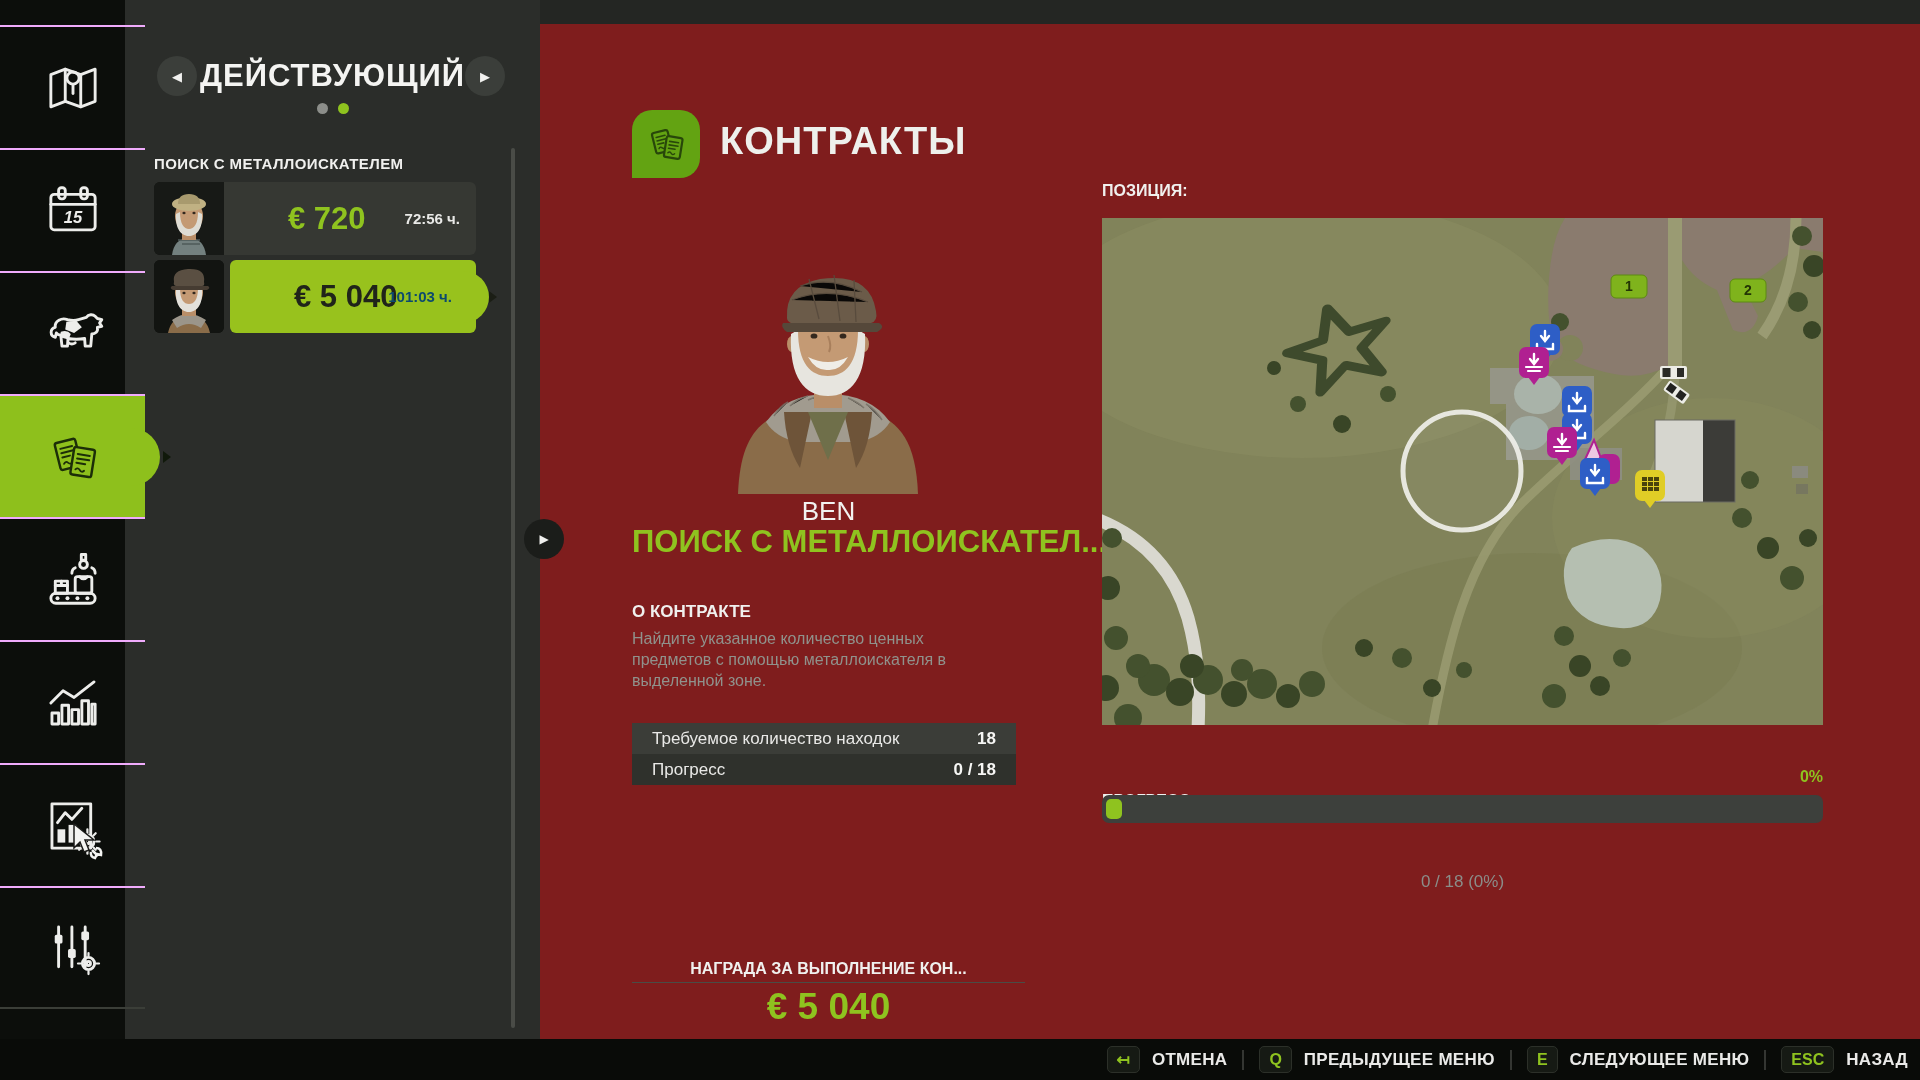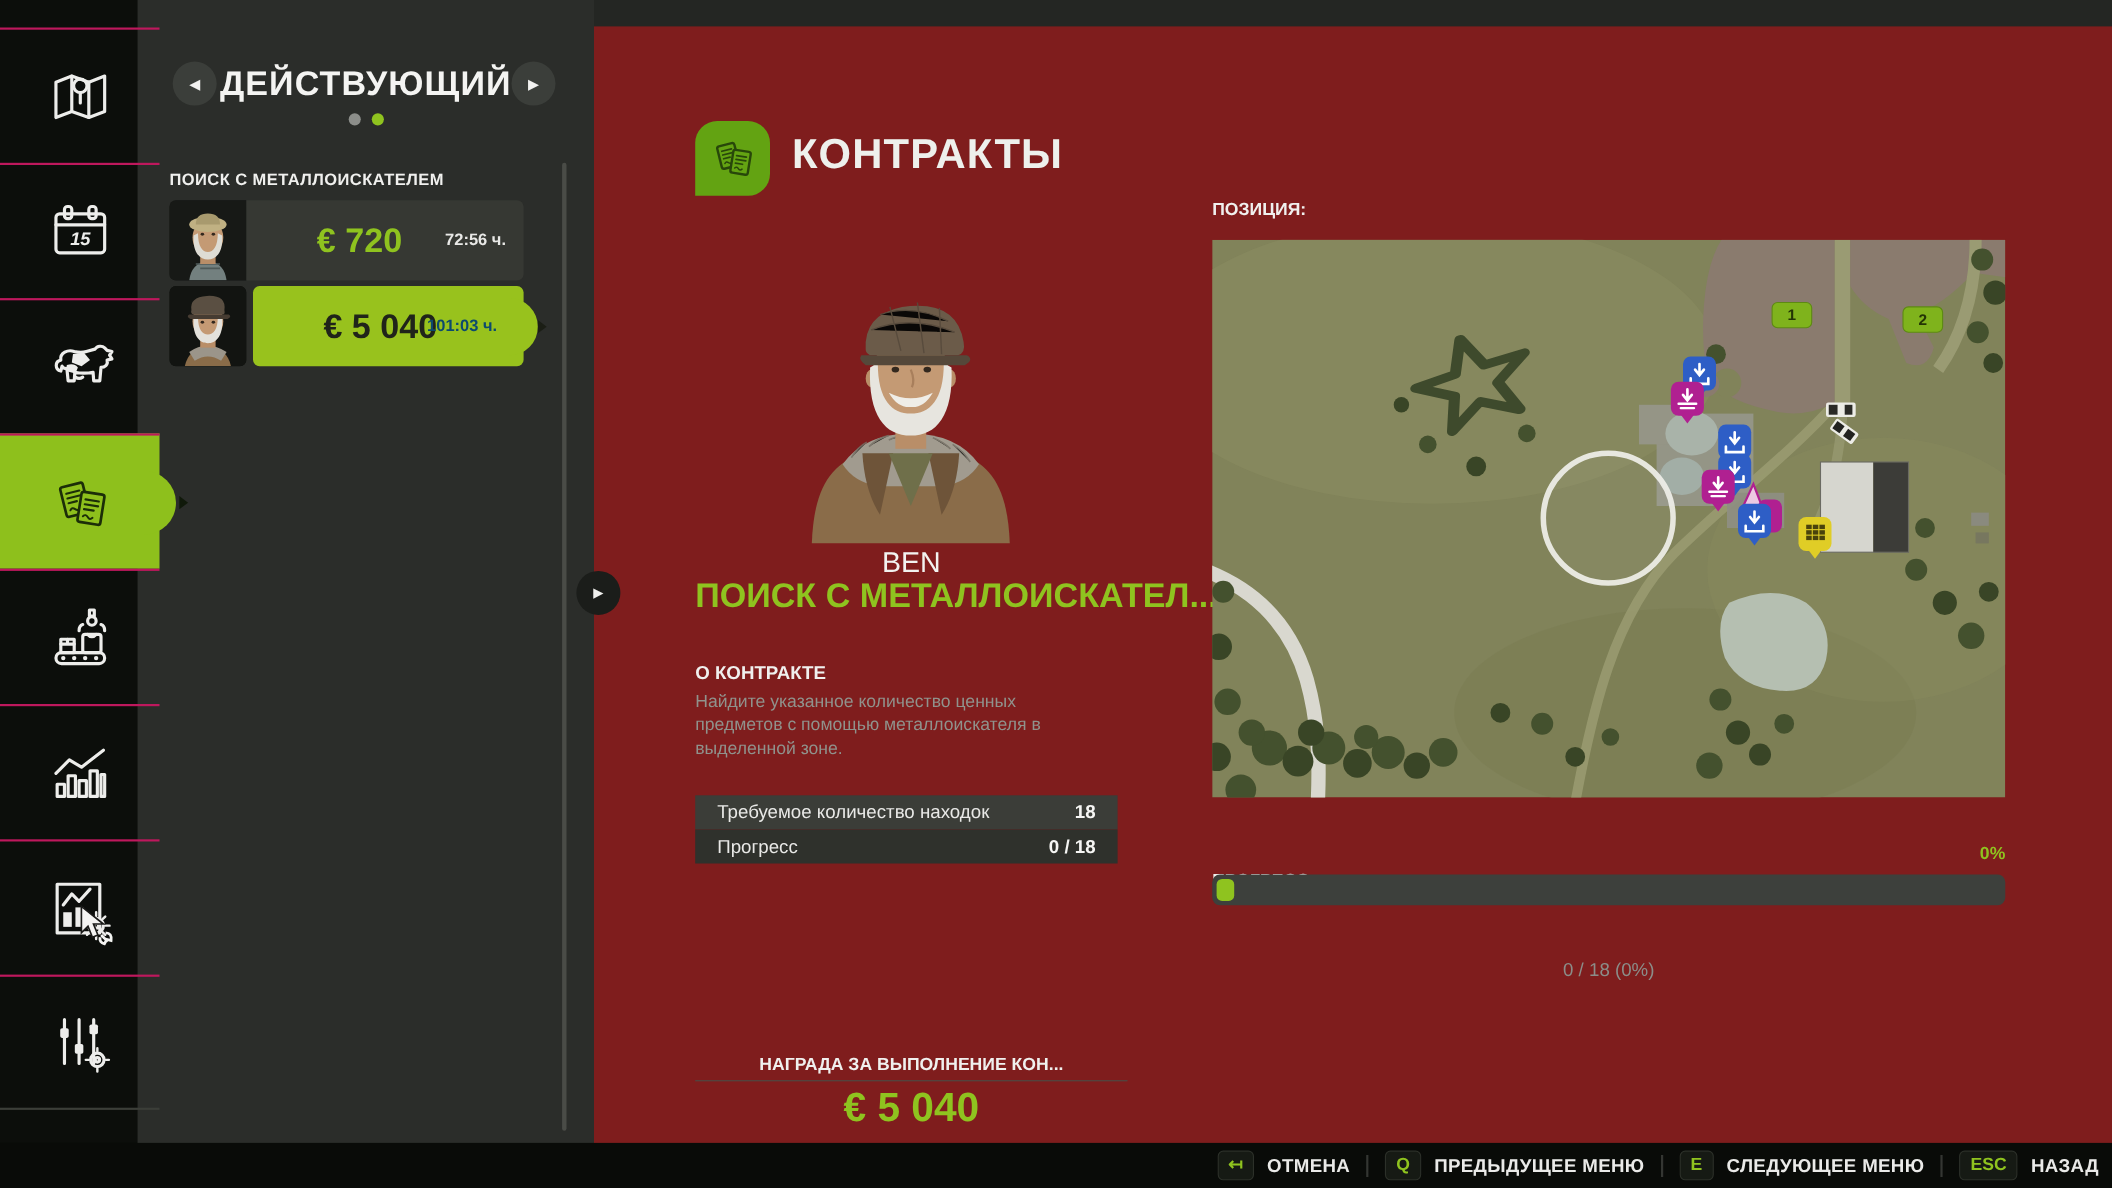--- a/index.html
+++ b/index.html
@@ -4,21 +4,21 @@
 <style>
   * { margin:0; padding:0; box-sizing:border-box; }
   html,body { width:1920px; height:1080px; background:#0b0d0a; overflow:hidden;
               font-family:"Liberation Sans", sans-serif; }
   .screen { position:absolute; width:1920px; height:1080px; background:#242623; }
 
   
   .sidebar { position:absolute; left:0; top:0; width:125px; height:1040px;
              background:#0c0e0b; z-index:30; }
   .nav-item { position:absolute; left:0; width:145px; height:123px;
-              border-top:2px solid #be185d; display:flex; align-items:center; justify-content:center; }
+              border-top:2px solid #f0abfc; display:flex; align-items:center; justify-content:center; }
   .nav-item svg { width:62px; height:62px; }
   .nav-item .ln { stroke:#ededeb; stroke-width:2.6; fill:none; stroke-linecap:round; stroke-linejoin:round; }
   .nav-item .fl { fill:#ededeb; stroke:none; }
   .nav-item.active { background:#8ec01c; }
   .nav-item.active .ln { stroke:#1c2e08; }
   .nav-bump { position:absolute; right:-15px; top:50%; transform:translateY(-50%);
               width:30px; height:58px; background:#8ec01c; border-radius:0 29px 29px 0; }
   .nav-bump-arrow { position:absolute; right:-11px; top:50%; transform:translateY(-50%);
                     width:0; height:0; border-left:8px solid #10190a; border-top:6px solid transparent;
                     border-bottom:6px solid transparent; }

